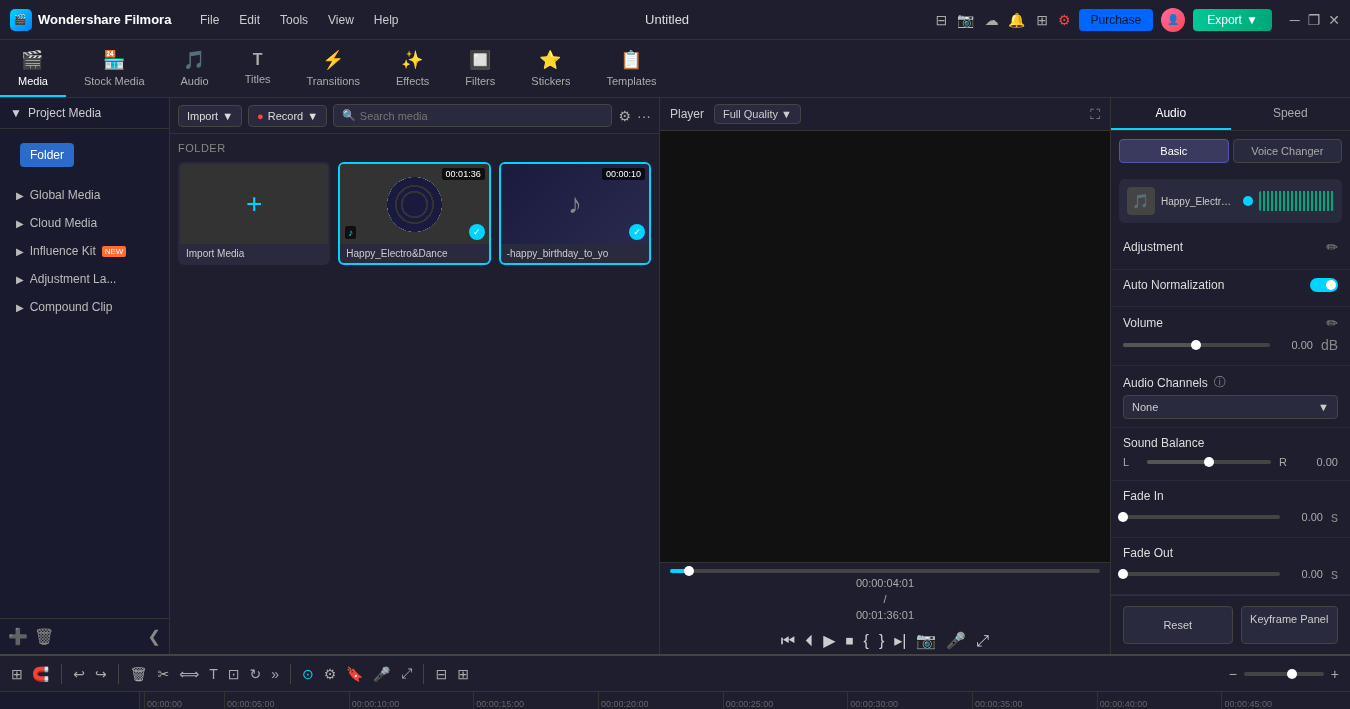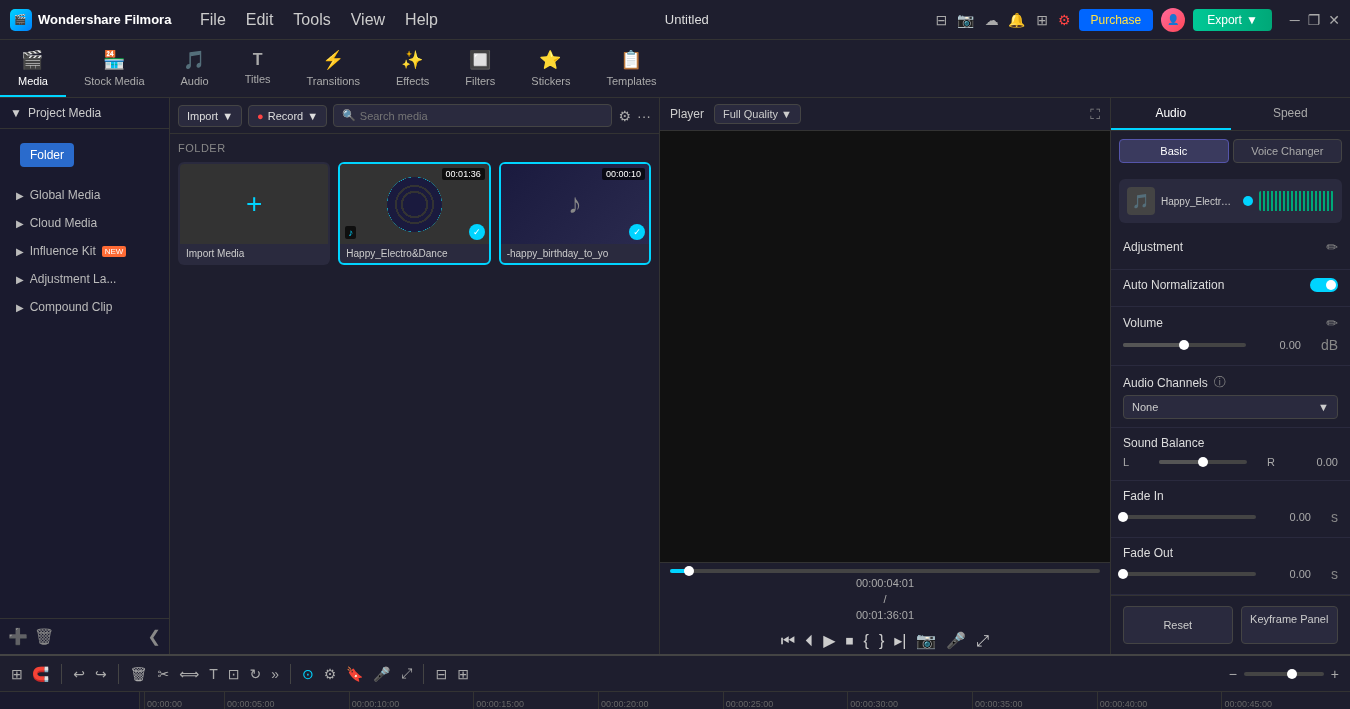--- a/index.html
+++ b/index.html
@@ -2,25 +2,25 @@
 <html><head>
   <meta charset="utf-8">
   <style>
     * { margin: 0; padding: 0; box-sizing: border-box; }
     body { width: 1350px; height: 709px; background: #1a1a2e; color: #fff; font-family: 'Segoe UI', sans-serif; font-size: 12px; overflow: hidden; }
     
     
     #topbar { display: flex; align-items: center; height: 40px; background: #1e1e2e; border-bottom: 1px solid #333; padding: 0 10px; gap: 10px; }
     #topbar .logo { display: flex; align-items: center; gap: 6px; font-size: 13px; font-weight: 600; color: #fff; min-width: 180px; }
     #topbar .logo .logo-icon { width: 22px; height: 22px; background: linear-gradient(135deg, #00d4ff, #0080ff); border-radius: 5px; display: flex; align-items: center; justify-content: center; font-size: 10px; }
-    #topbar .menu-items { display: flex; gap: 20px; font-size: 16px; color: #ccc; }
+    #topbar .menu-items { display: flex; gap: 20px; font-size: 12px; color: #ccc; }
     #topbar .menu-items span { cursor: pointer; }
     #topbar .title { flex: 1; text-align: center; font-size: 13px; color: #ddd; }
     #topbar .right-actions { display: flex; align-items: center; gap: 8px; margin-left: auto; }
-    #topbar .purchase-btn { background: #0066ff; color: #fde047; border: none; border-radius: 4px; padding: 4px 12px; font-size: 12px; cursor: pointer; }
+    #topbar .purchase-btn { background: #0066ff; color: #0f172a; border: none; border-radius: 4px; padding: 4px 12px; font-size: 12px; cursor: pointer; }
     #topbar .export-btn { background: linear-gradient(90deg, #00c896, #00a878); color: #fff; border: none; border-radius: 4px; padding: 4px 14px; font-size: 12px; cursor: pointer; display: flex; align-items: center; gap: 4px; }
     #topbar .window-controls { display: flex; gap: 8px; margin-left: 10px; }
     #topbar .window-controls span { cursor: pointer; font-size: 14px; color: #aaa; }
     #topbar .user-avatar { width: 24px; height: 24px; border-radius: 50%; background: linear-gradient(135deg, #ff6b9d, #ff4757); display: flex; align-items: center; justify-content: center; font-size: 10px; }
     #topbar .top-icons { display: flex; gap: 10px; align-items: center; }
     #topbar .top-icons span { color: #aaa; font-size: 14px; cursor: pointer; }
     
     
     #navtabs { display: flex; background: #1e1e2e; border-bottom: 1px solid #333; height: 58px; }
     .navtab { display: flex; flex-direction: column; align-items: center; justify-content: center; padding: 6px 18px; cursor: pointer; gap: 4px; color: #aaa; font-size: 11px; border-bottom: 2px solid transparent; min-width: 60px; }
@@ -87,21 +87,21 @@
     .audio-file-icon { width: 28px; height: 28px; background: #444; border-radius: 4px; display: flex; align-items: center; justify-content: center; font-size: 14px; }
     .audio-file-name { font-size: 10px; color: #ccc; flex: 1; overflow: hidden; text-overflow: ellipsis; white-space: nowrap; }
     .audio-waveform { height: 20px; flex: 1; background: repeating-linear-gradient(90deg, #00a878 0px, #00a878 2px, transparent 2px, transparent 4px); border-radius: 2px; }
     .toggle-on { width: 28px; height: 14px; background: #00d4ff; border-radius: 7px; position: relative; cursor: pointer; }
     .toggle-on::after { content: ''; width: 10px; height: 10px; background: #fff; border-radius: 50%; position: absolute; right: 2px; top: 2px; }
     
     
     .rp-section { padding: 8px 12px; border-bottom: 1px solid #2a2a3e; }
     .rp-section-header { display: flex; align-items: center; justify-content: space-between; margin-bottom: 6px; font-size: 12px; color: #ddd; }
     .rp-section-header .edit-icon { color: #888; cursor: pointer; font-size: 14px; }
-    .rp-slider-row { display: flex; align-items: center; gap: 20px; margin: 4px 0; }
+    .rp-slider-row { display: flex; align-items: center; gap: 8px; margin: 4px 0; }
     .rp-slider-label { font-size: 11px; color: #aaa; width: 16px; }
     .rp-slider { flex: 1; height: 4px; background: #444; border-radius: 2px; position: relative; cursor: pointer; }
     .rp-slider-fill { height: 100%; background: #555; border-radius: 2px; }
     .rp-slider-handle { width: 10px; height: 10px; background: #fff; border-radius: 50%; position: absolute; top: -3px; transform: translateX(-50%); }
     .rp-value { font-size: 11px; color: #aaa; width: 35px; text-align: right; }
     .rp-unit { font-size: 14px; color: #888; }
     .rp-label { font-size: 12px; color: #ddd; }
     
     
     .rp-dropdown { width: 100%; background: #2a2a3e; border: 1px solid #444; color: #ccc; border-radius: 4px; padding: 5px 8px; font-size: 11px; cursor: pointer; display: flex; align-items: center; justify-content: space-between; margin-top: 4px; }

